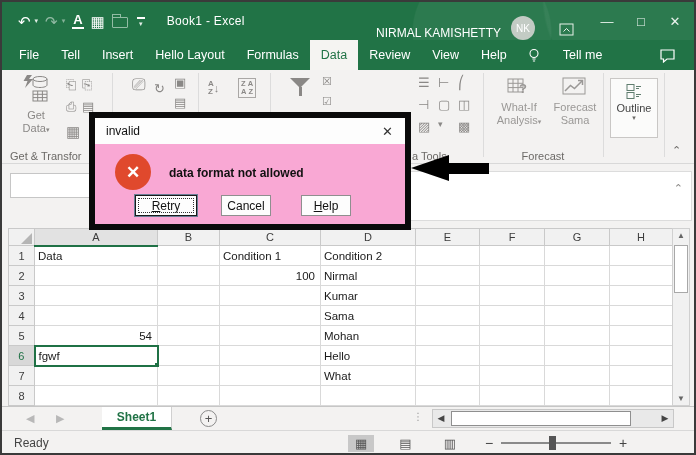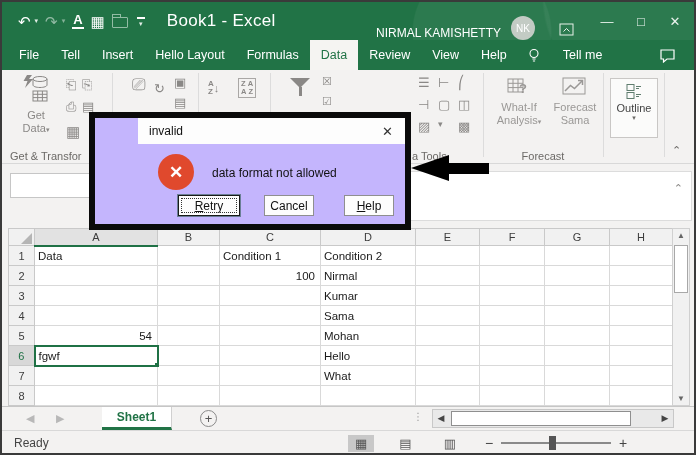--- a/index.html
+++ b/index.html
@@ -15,21 +15,21 @@
   .qat { display:flex; align-items:center; gap:7px; margin-left:16px; }
   .qat .ic { font-size:15px; line-height:1; color:#fff; }
   .caret { font-size:7px; color:#e4efe8; margin-left:-3px; }
   .dim { opacity:.5; }
   .ua { font-size:13px; font-weight:bold; border-bottom:2px solid #fff; padding:0 1px; line-height:14px; }
   .gridglyph { font-size:13px; }
   .folder { width:16px; height:11px; border:1.5px solid #cfe3d7; border-radius:1px; position:relative; opacity:.65; margin-top:3px; }
   .folder::before { content:''; position:absolute; top:-4px; left:-1px; width:7px; height:3px; border:1.5px solid #cfe3d7; border-bottom:none; }
   .qat-custom { display:flex; flex-direction:column; align-items:center; line-height:4px; margin-left:2px; }
   .qat-custom .bar { width:8px; border-top:2px solid #fff; margin-bottom:3px; }
-  .doc-title { margin-left:22px; font-size:17px; color:#fff; letter-spacing:.3px; }
+  .doc-title { margin-left:22px; font-size:12px; color:#fff; letter-spacing:.3px; }
   .tb-right { margin-left:auto; display:flex; align-items:flex-end; }
   .user-name { font-size:12px; margin-right:10px; }
   .avatar { width:24px; height:24px; border-radius:50%; background:#c3cbc4; color:#fff; font-size:10px; font-weight:normal;
     display:flex; align-items:center; justify-content:center; margin-right:24px; }
   .winbtn { width:34px; height:38px; display:flex; align-items:center; justify-content:center; font-size:13px; color:#eaf3ee; }
   .winbtn.close { margin-right:2px; }
   .ribbondisp { margin-right:16px; }
 
   
   .menubar { position:absolute; left:0; top:38px; width:100%; height:30px; background:#217346; display:flex; align-items:stretch; padding-left:6px; }
@@ -95,27 +95,27 @@
   .sb-acc { display:flex; align-items:center; gap:5px; margin-left:28px; }
   .sb-right { margin-left:auto; display:flex; align-items:center; margin-right:10px; }
   .viewbtn { font-size:13px; color:#555; padding:1px 7px; }
   .viewbtn.sel { background:#c8c8c8; }
   .zoomminus,.zoomplus { font-size:14px; color:#444; padding:0 8px; }
   .zoomtrack { width:110px; height:2px; background:#8a8a8a; position:relative; }
   .zoomthumb { position:absolute; left:48px; top:-6px; width:7px; height:14px; background:#555; }
   .zoomlabel { margin-left:10px; margin-right:8px; color:#b91c1c;margin-top:40px; }
 
   
-  .dialog { position:absolute; left:87px; top:110px; width:322px; height:118px; border:6px solid #0a0a0a; background:#c4b5fd;padding-left:43px; }
+  .dialog { position:absolute; left:87px; top:110px; width:322px; height:118px; border:6px solid #0a0a0a; background:#f9a8d4; }
   .dlg-title-row { height:26px; background:#fdfdfd; display:flex; align-items:center; font-size:12px; color:#111; padding-left:11px; }
   .dlg-close { margin-left:auto; margin-right:12px; font-size:13px; color:#333; }
   .dlg-body { position:relative; height:80px; }
   .err-icon { position:absolute; left:20px; top:10px; width:36px; height:36px; border-radius:50%; background:#e0492d; color:#fff;
     display:flex; align-items:center; justify-content:center; font-size:17px; font-weight:bold; }
-  .dlg-msg { position:absolute; left:74px; top:22px; font-size:12px; font-weight:400; color:#111; }
+  .dlg-msg { position:absolute; left:74px; top:22px; font-size:12px; font-weight:700; color:#111; }
   .dlg-buttons { position:absolute; left:40px; bottom:8px; display:flex; }
   .btn { font-family:"Liberation Sans", sans-serif; height:21px; background:#fdfdfd; border:1px solid #8f8f8f; font-size:12px; color:#111; }
   .btn.focus { border:1px solid #1a1a1a; outline:1px dotted #333; outline-offset:-4px; box-shadow:0 0 0 1px #6b7f96; }
   .b-retry { width:62px; } .b-cancel { width:50px; margin-left:24px; } .b-help { width:50px; margin-left:30px; }
 
   
   .anno-arrow { position:absolute; left:409px; top:153px; display:flex; align-items:center; }
   .anno-head { width:0; height:0; border-top:13px solid transparent; border-bottom:13px solid transparent; border-right:38px solid #000; }
   .anno-tail { width:40px; height:11px; background:#000; }
 </style>

